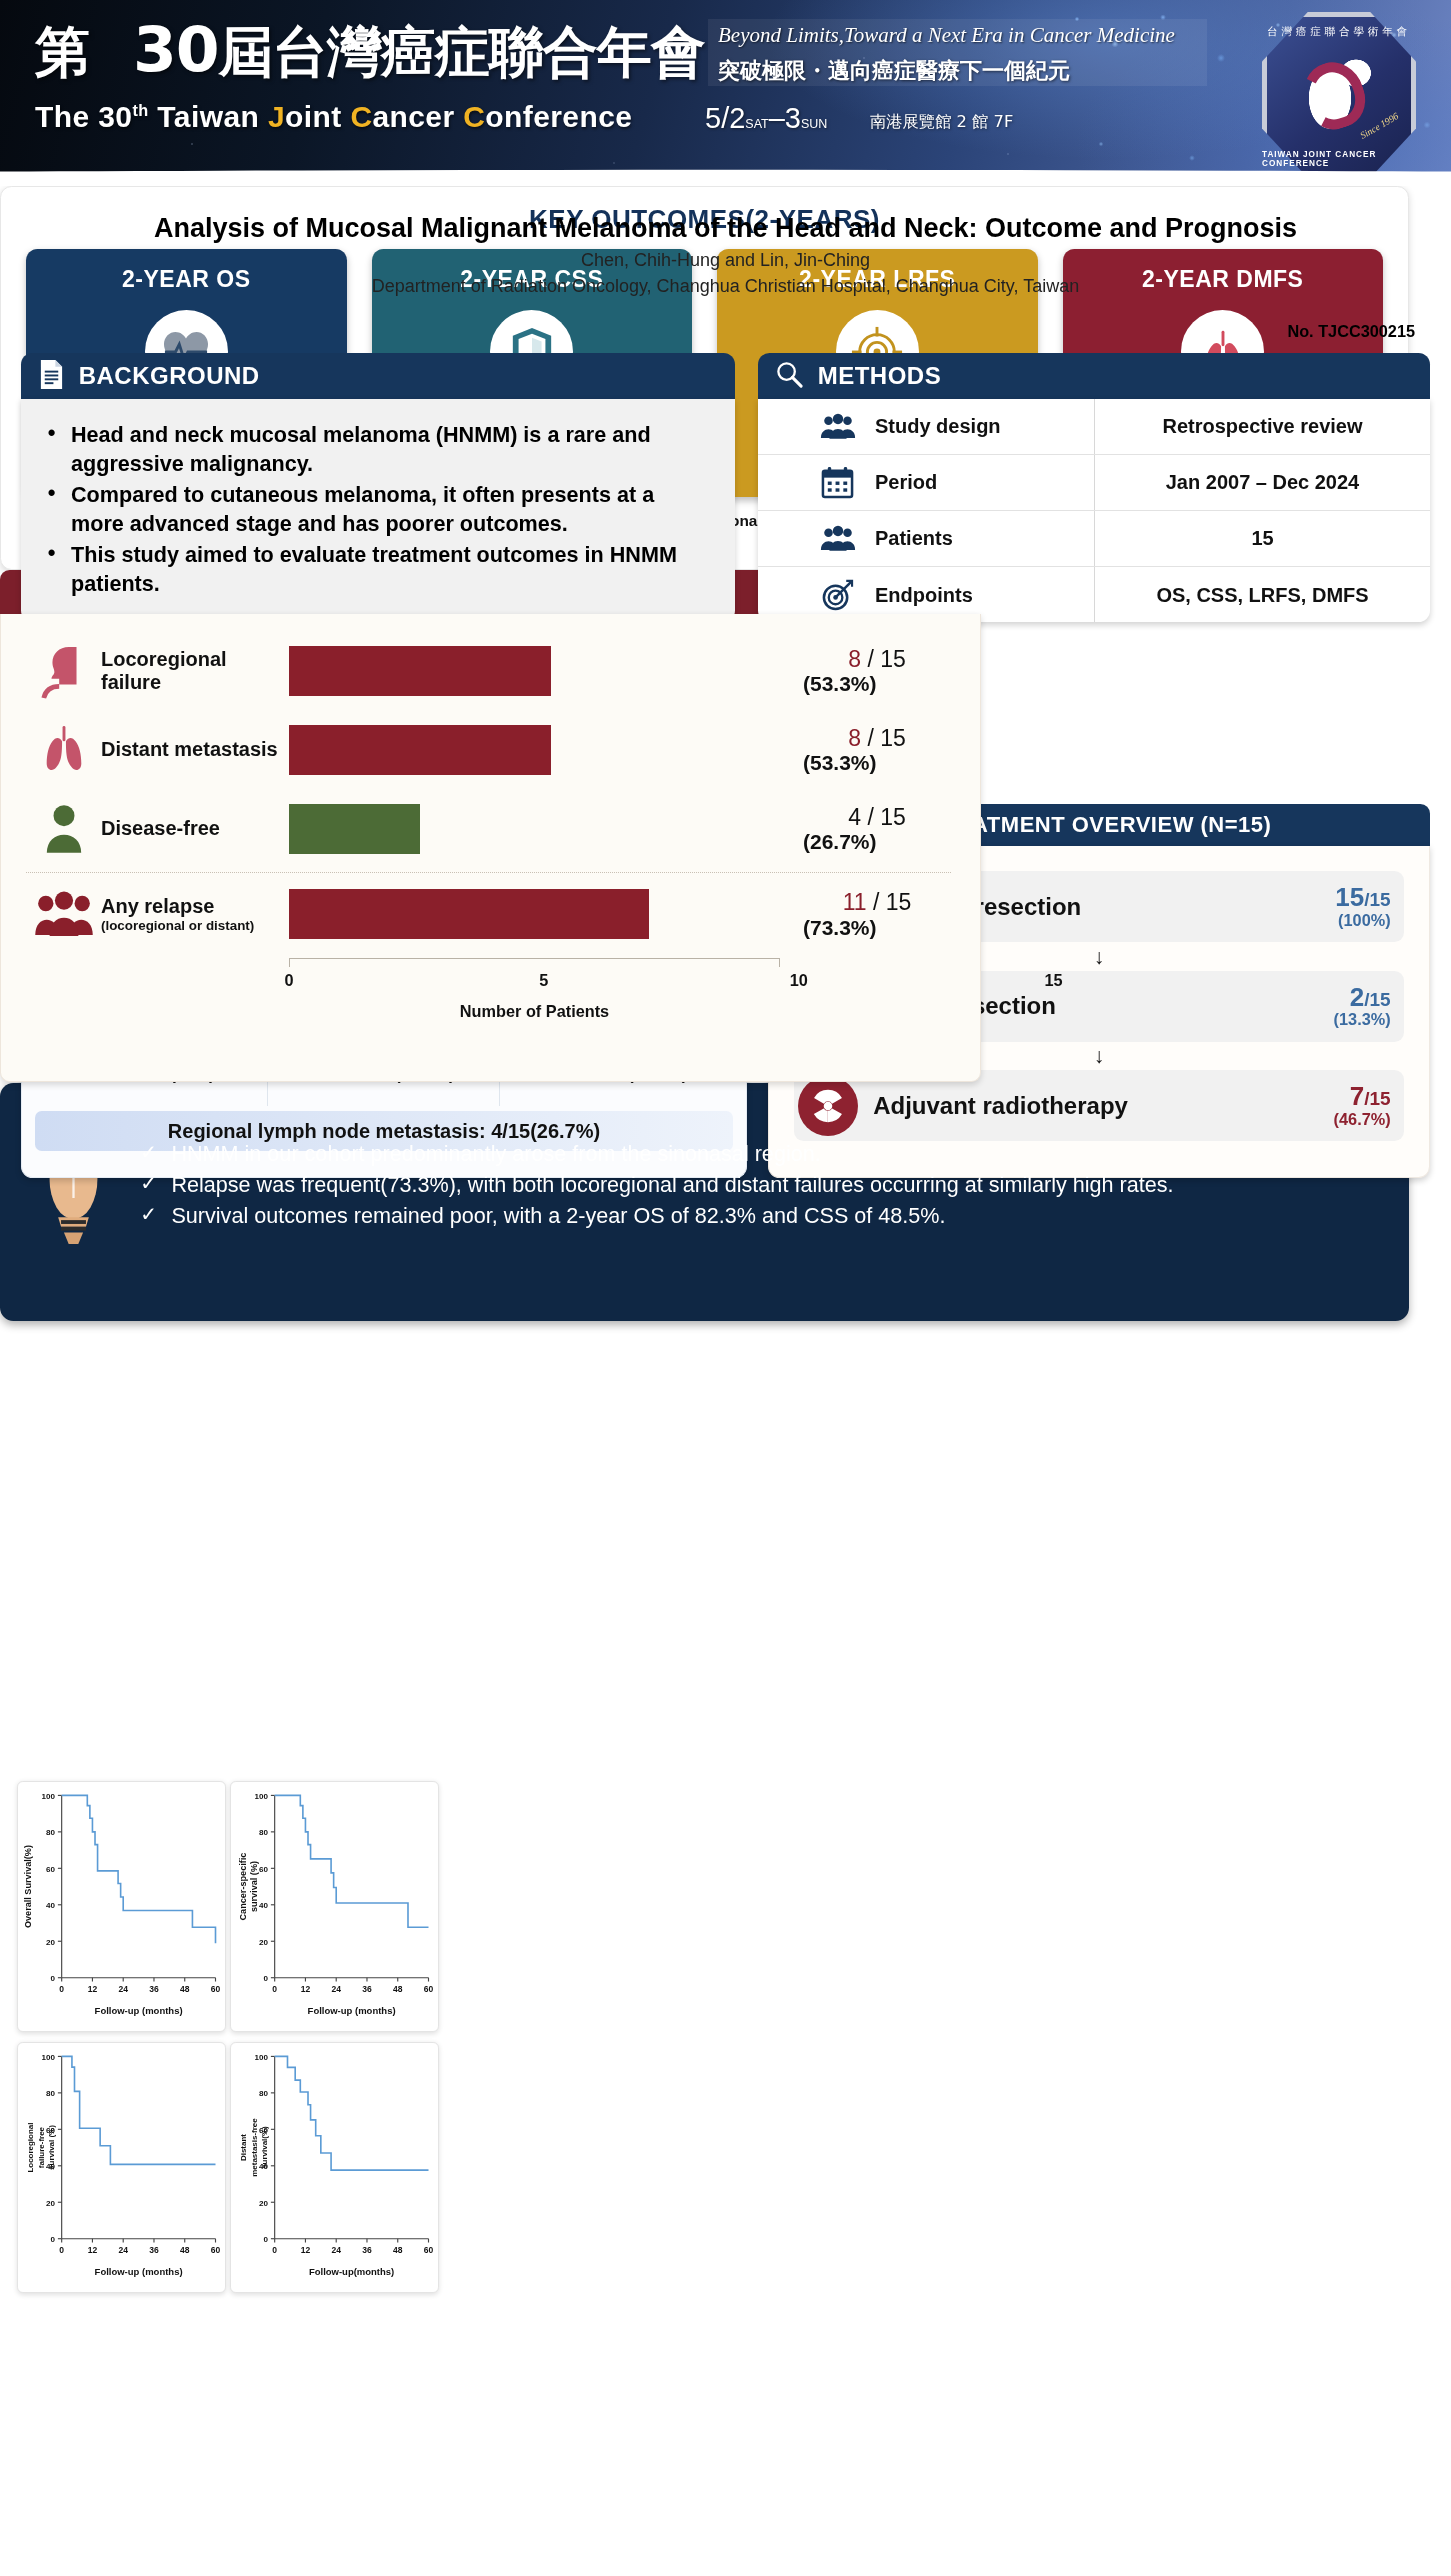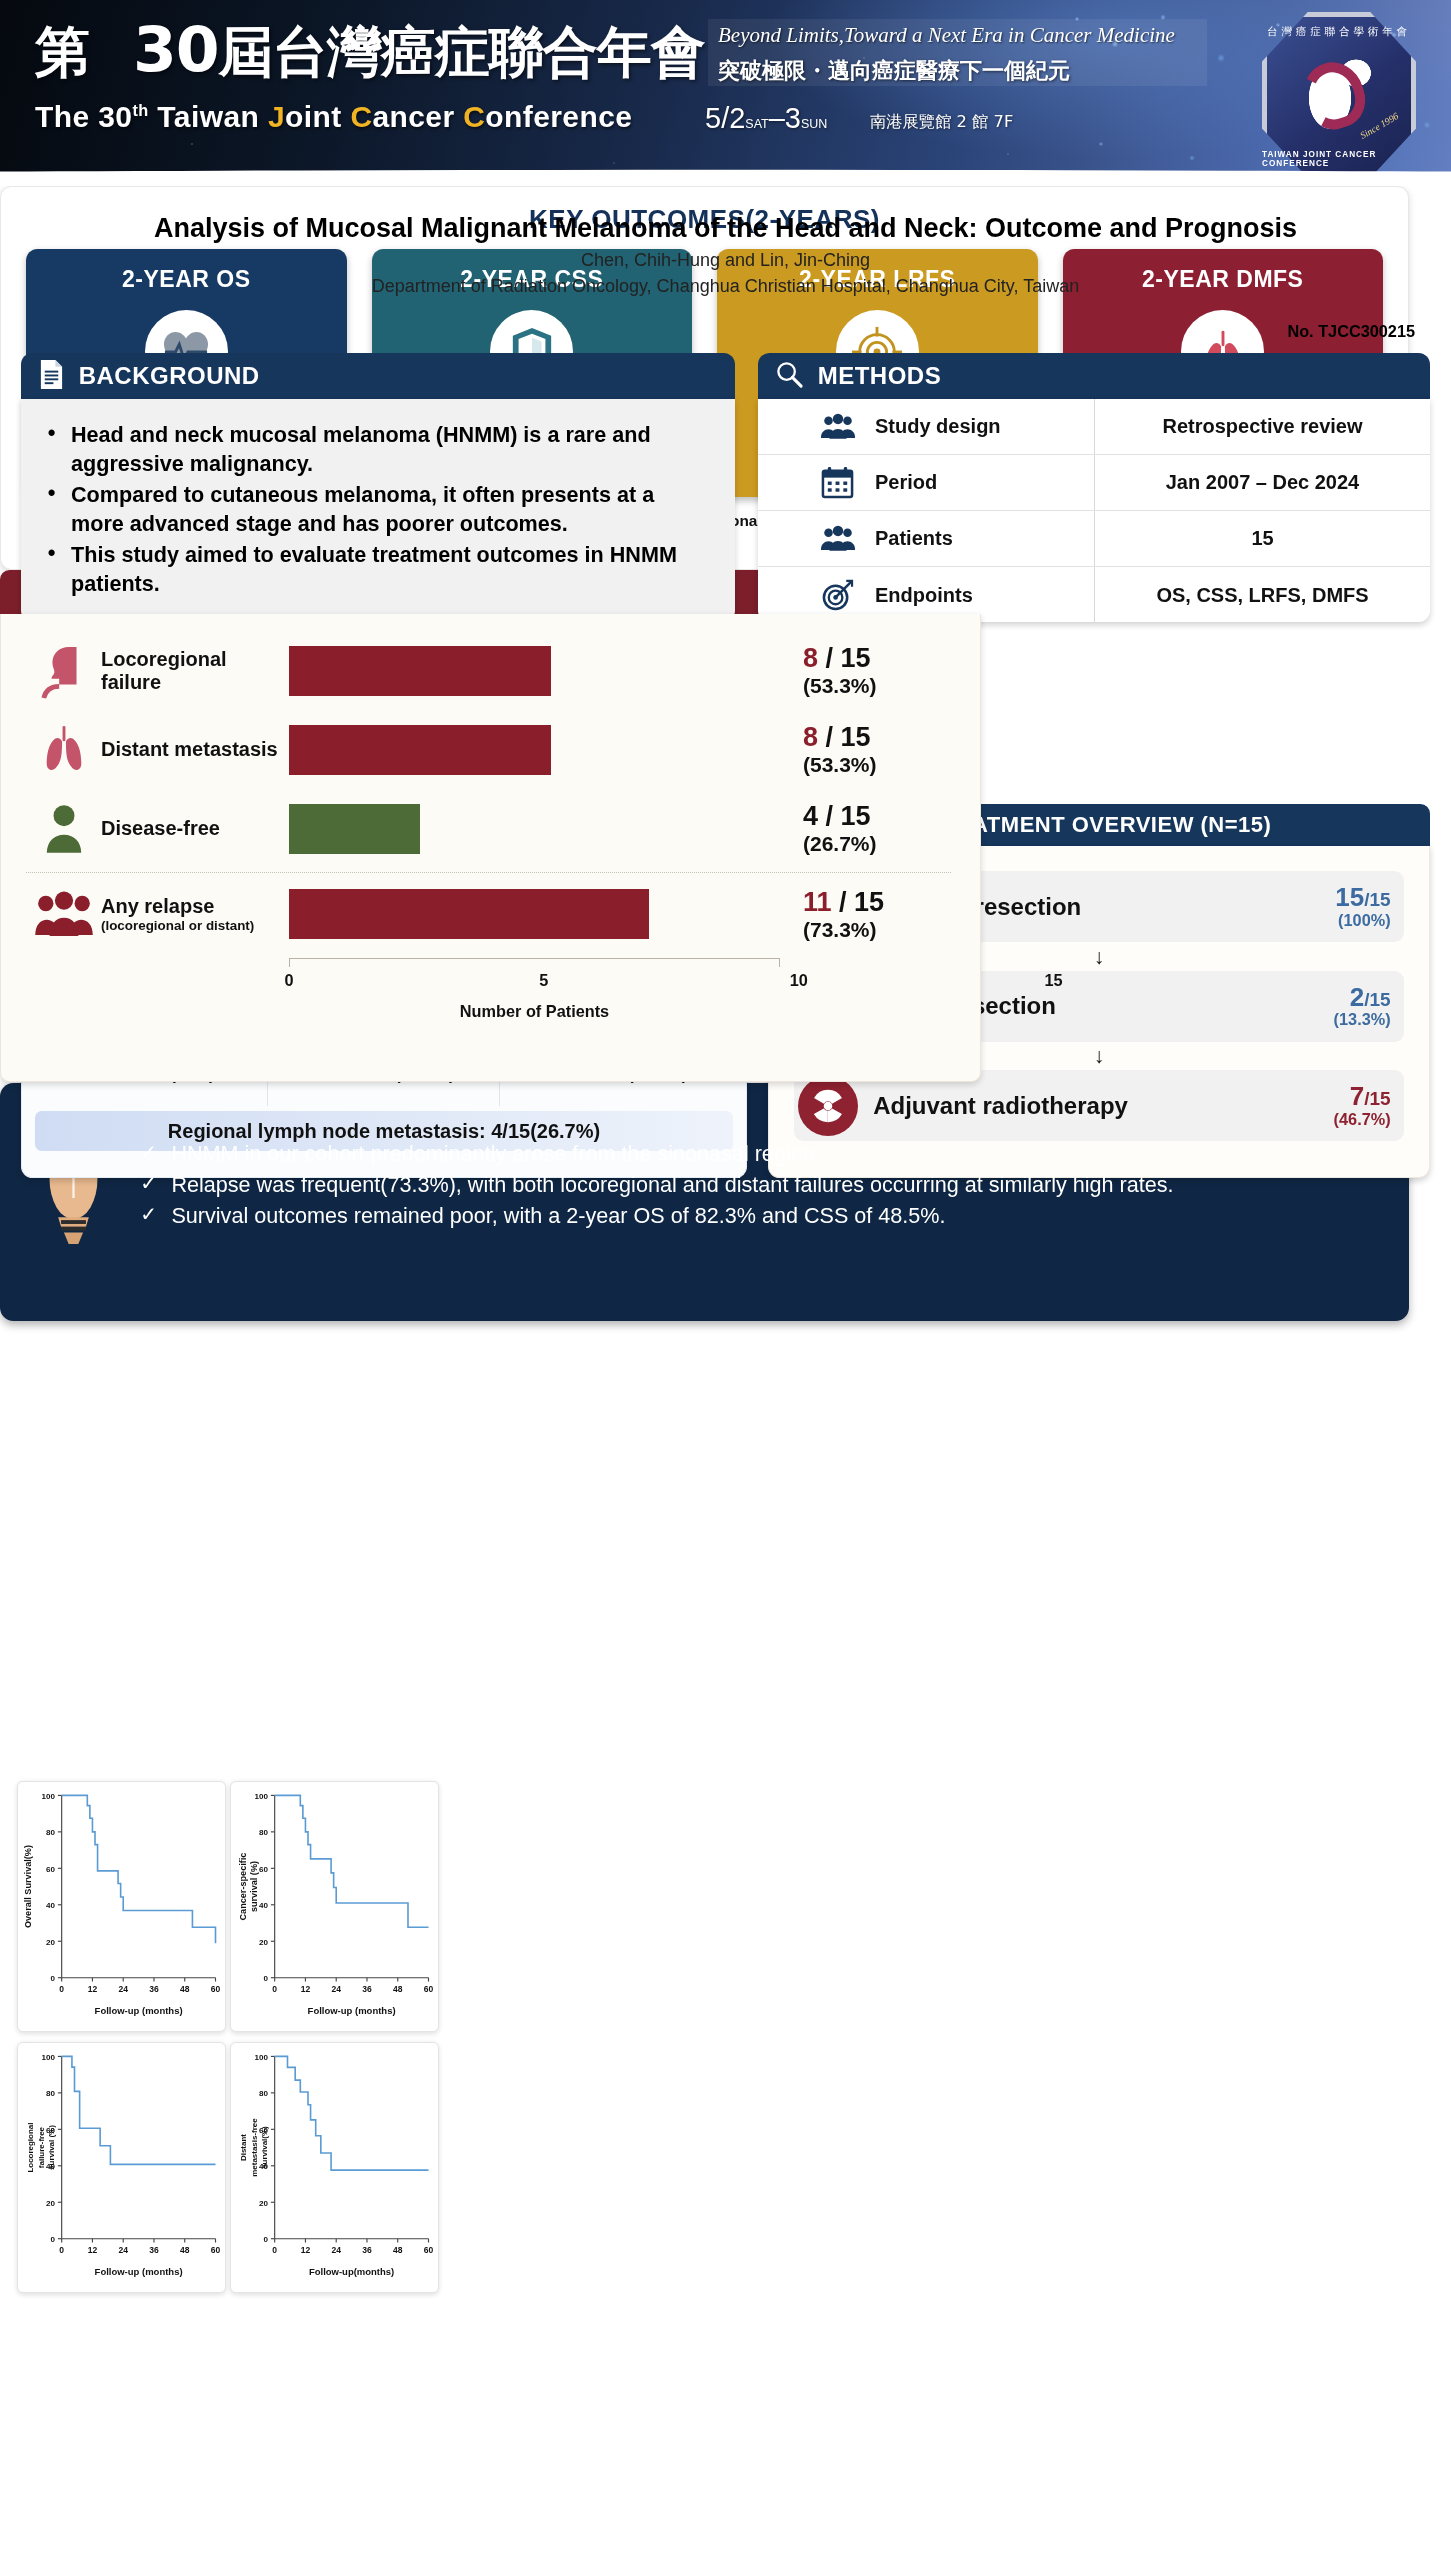--- a/index.html
+++ b/index.html
@@ -291,21 +291,21 @@
     border-radius:0 0 9.6px 9.6px; padding:17.3px 29px 7.7px 25px; position:relative;
     box-shadow:0 2.9px 6.7px rgba(0,0,0,.15);
   }
   .pf-row{ display:flex; align-items:center; height:79px; }
   .pf-ico{ width:75px; flex:0 0 75px; display:flex; justify-content:center; }
   .pf-lab{ width:188px; flex:0 0 188px; font-size:20px; font-weight:bold; color:#111; line-height:1.15; }
   .pf-lab .sm{ display:block; font-size:13.4px; font-weight:bold; }
   .pf-track{ flex:1; height:100%; display:flex; align-items:center; position:relative; }
   .pf-bar{ height:50px; }
   .pf-val{ width:171px; flex:0 0 171px; text-align:left; padding-left:23px; line-height:1.1; }
-  .pf-num{ font-size:27px; font-weight:bold; color:#111; }
+  .pf-num{ font-size:23px; font-weight:normal; color:#111;text-align:center; }
   .pf-num .hl{ color:#8a1f2b; }
   .pf-pct{ font-size:21px; font-weight:bold; color:#111; }
   .pf-div{ border-top:1.9px dotted #c9c0b4; margin:3.8px 0 1.9px 0; }
   .pf-axis{ position:relative; margin-left:263px; margin-top:3.8px; height:44px; }
   .pf-axis .line{ position:absolute; left:0; right:171px; top:0; height:9.6px; border:1px solid #b9b2a6; border-bottom:none; }
   .pf-axis .tick{ position:absolute; top:13.4px; font-size:16.3px; font-weight:bold; color:#111; transform:translateX(-50%); }
   .pf-xlab{ text-align:center; font-size:16.3px; font-weight:bold; color:#111; margin-left:263px; margin-right:171px; }
 
   
   #cc-panel{

